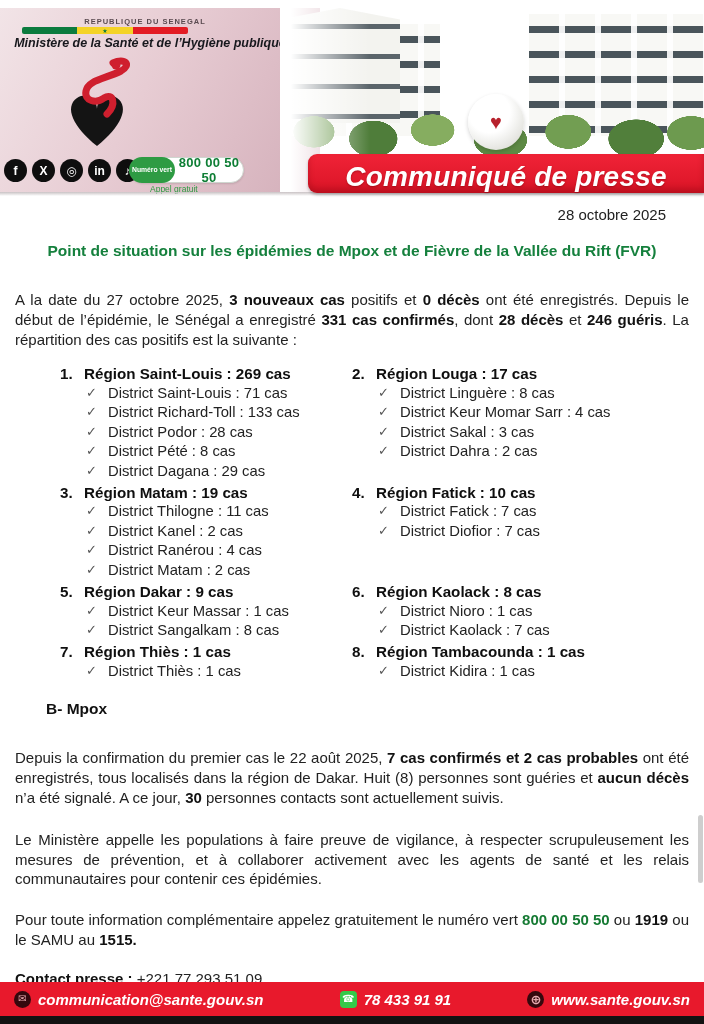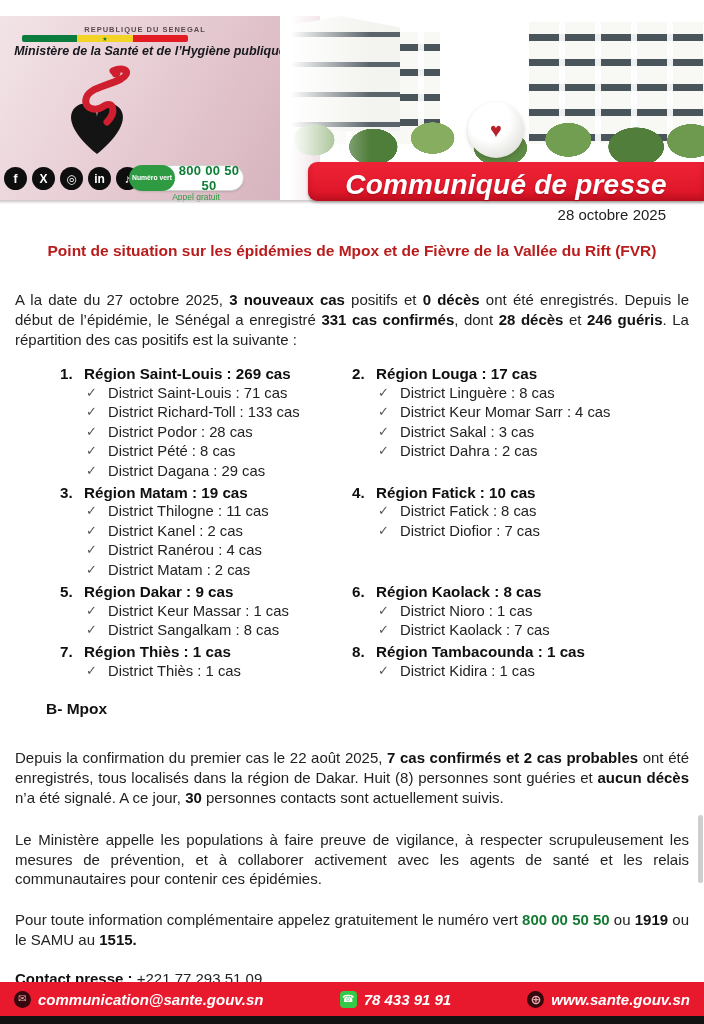--- a/index.html
+++ b/index.html
@@ -2,21 +2,21 @@
 <html lang="fr"><head>
 <meta charset="utf-8">
 <style>
   html,body{margin:0;padding:0;background:#2a2a2a;}
   .page{position:relative;width:704px;height:1024px;margin:0 auto;background:#ffffff;overflow:hidden;
         font-family:"Liberation Sans","DejaVu Sans",sans-serif;color:#1d1d1d;}
   .b{font-weight:700;color:#111;}
   .g{color:#157a33;}
 
   
-  .header{position:absolute;left:0;top:16px;width:704px;height:148px;border-radius:29px;}
+  .header{position:absolute;left:0;top:8px;width:704px;height:148px;border-radius:29px;}
   .hdr-left{position:absolute;left:0;top:0;width:320px;height:184px;
             background:linear-gradient(118deg,#f2e4e7 0%,#e7ccd3 45%,#d3aeb9 100%);}
   .hdr-shadow{position:absolute;left:0;top:184px;width:704px;height:4px;
               background:linear-gradient(#c9c2c4,rgba(255,255,255,0));}
   .republic{position:absolute;left:0;top:9px;width:290px;text-align:center;
             font-size:7.5px;letter-spacing:1px;font-weight:700;color:#5a4a50;}
   .flagbar{position:absolute;left:22px;top:19px;width:166px;height:7px;display:flex;border-radius:2px;overflow:hidden;}
   .flag-g{flex:1;background:#0b7b3e;}
   .flag-y{flex:1;background:#f4d327;display:flex;align-items:center;justify-content:center;}
   .flag-y .star{font-size:6px;color:#0b7b3e;line-height:1;}
@@ -31,21 +31,21 @@
        display:flex;align-items:center;justify-content:center;
        font-size:12px;font-weight:700;line-height:1;}
   
   .vert{position:absolute;left:130px;top:149px;width:112px;height:24px;background:#fff;
         border:1px solid #cfd6cf;border-radius:13px;display:flex;align-items:center;
         box-shadow:0 1px 2px rgba(0,0,0,.12);}
   .vert-badge{width:46px;height:26px;margin-left:-2px;border-radius:14px;background:#2e9b43;
               display:flex;flex-direction:column;align-items:center;justify-content:center;
               color:#fff;font-size:6.8px;font-weight:700;line-height:1.1;text-align:center;}
   .vert-num{flex:1;text-align:center;font-size:13px;font-weight:800;color:#0e7e35;letter-spacing:.3px;}
-  .vert-sub{position:absolute;left:150px;top:176px;width:92px;text-align:center;
+  .vert-sub{position:absolute;left:150px;top:176px;width:92px;text-align:left;
             font-size:8.5px;color:#2e9b43;}
   
   .photo{position:absolute;left:280px;top:0;width:424px;height:184px;overflow:hidden;
          background:linear-gradient(#fdfdfb,#ececе8 70%,#e6e6e2);}
   .bldg{position:absolute;background:
         repeating-linear-gradient(90deg,rgba(255,255,255,0) 0 30px,rgba(255,255,255,.9) 30px 36px),
         repeating-linear-gradient(180deg,#f8f8f5 0 12px,#4a555b 12px 19px,#f8f8f5 19px 25px);}
   .bldg-l{left:0;top:16px;width:160px;height:112px;}
   .bldg-r{right:0;top:6px;width:175px;height:122px;}
   .bldg-c{left:152px;top:22px;width:120px;height:115px;background:
@@ -69,21 +69,21 @@
   
   .banner{position:absolute;left:308px;top:146px;width:396px;height:39px;z-index:5;
           background:linear-gradient(#f02337,#da1426);border-radius:9px 0 0 9px;
           box-shadow:inset 0 -4px 6px rgba(120,5,15,.35),0 2px 3px rgba(0,0,0,.25);
           display:flex;align-items:flex-end;justify-content:center;}
   .banner span{color:#fff;font-size:28px;font-weight:800;font-style:italic;letter-spacing:.2px;
                text-shadow:0 1px 2px rgba(90,0,8,.4);white-space:nowrap;}
 
   
   .date{margin:206px 38px 0 16px;text-align:right;font-size:15px;color:#222;}
-  .title{margin:19px 18px 0;text-align:center;font-size:15.5px;font-weight:700;color:#b91c1c;}
+  .title{margin:19px 18px 0;text-align:center;font-size:15.5px;font-weight:700;color:#15803d;}
   .sec-head{margin:20px 0 0 46px;font-size:15.5px;font-weight:700;color:#101010;}
   .para{margin:30px 15px 0;font-size:15px;line-height:1.32;text-align:justify;color:#222;}
   .regions{margin:15px 14px 0 60px;display:grid;grid-template-columns:292px 1fr;row-gap:1px;}
   .region{margin-bottom:1px;}
   .rhead{display:flex;font-size:15.2px;font-weight:700;color:#0f0f0f;line-height:1.29;}
   .rnum{width:24px;}
   .districts{margin:0;padding:0;list-style:none;}
   .districts li{display:flex;padding-left:26px;font-size:14.8px;line-height:1.31;color:#222;}
   .check{width:22px;color:#555;font-size:13px;}
   .contact{margin:20px 15px 0;font-size:15px;color:#222;}
@@ -236,21 +236,21 @@
         </ul>
       </div>
       <div class="region">
         <div class="rhead">
           <span class="rnum">4.</span>
           <span>Région Fatick : 10 cas</span>
         </div>
         <ul class="districts">
           <li>
             <span class="check">✓</span>
-            <span>District Fatick : 8 cas</span>
+            <span>District Fatick : 7 cas</span>
           </li>
           <li>
             <span class="check">✓</span>
             <span>District Diofior : 7 cas</span>
           </li>
         </ul>
       </div>
       <div class="region">
         <div class="rhead">
           <span class="rnum">5.</span>

